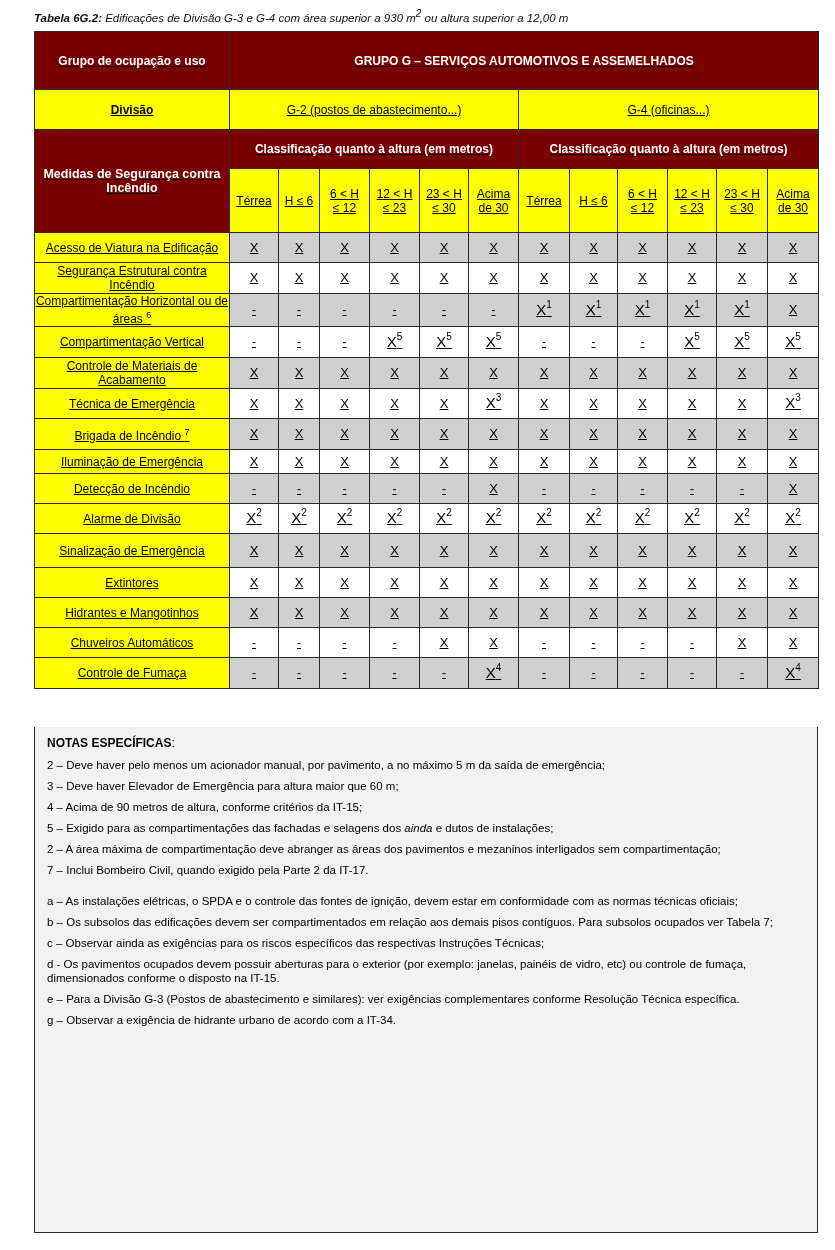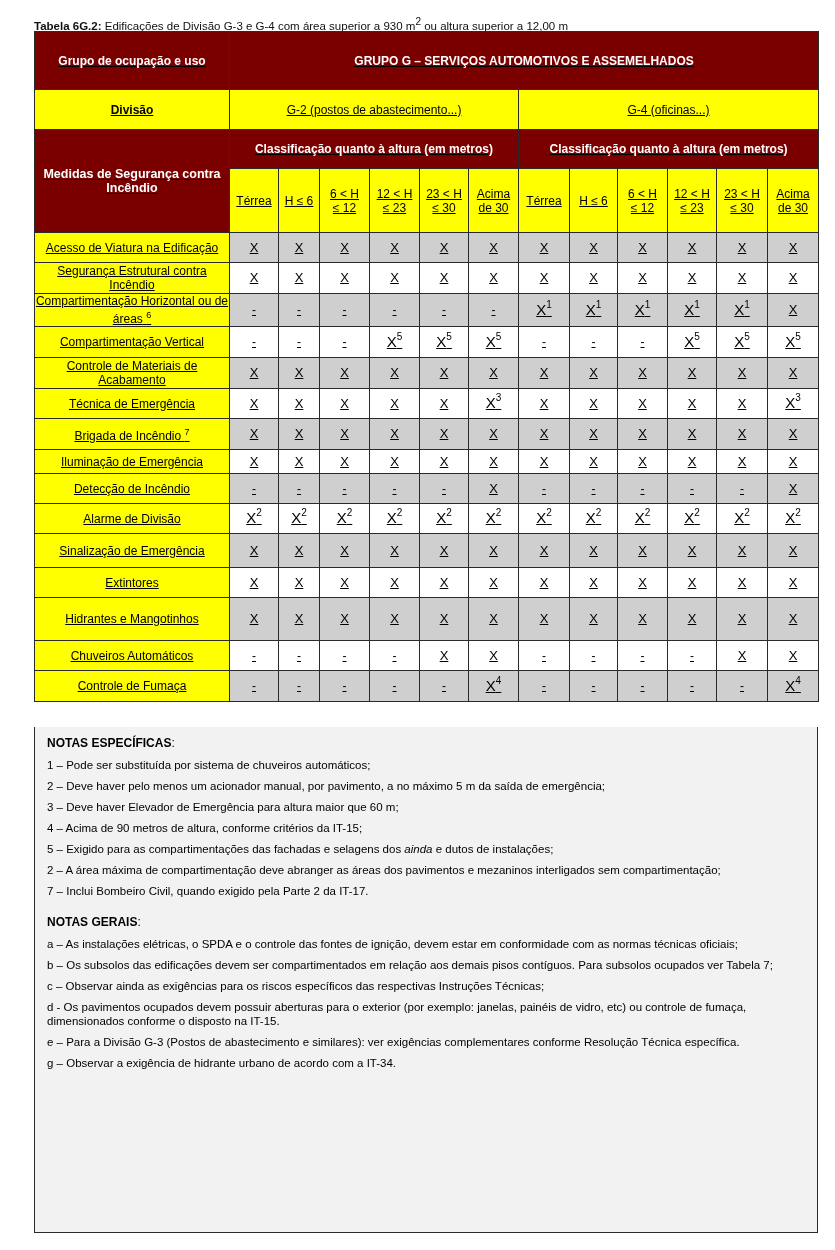--- a/index.html
+++ b/index.html
@@ -1,17 +1,17 @@
 <!DOCTYPE html>
 <html><head>
 <meta charset="utf-8">
 <style>
   html, body { margin: 0; padding: 0; background: #ffffff; }
   body { width: 835px; height: 1250px; position: relative; font-family: "Liberation Sans", sans-serif; color: #000; overflow: hidden; }
-  .caption { position: absolute; left: 34px; top: 16px; font-size: 11.5px; color: #111; white-space: nowrap; }
+  .caption { position: absolute; left: 34px; top: 8px; font-size: 11.5px; font-style: italic; color: #111; white-space: nowrap; }
   .caption b { font-weight: bold; }
   .caption sup { font-size: 10px; }
   table.main { position: absolute; left: 34px; top: 31px; border-collapse: collapse; table-layout: fixed; width: 784px; text-decoration: underline; }
   table.main td { border: 1px solid #2a2a2a; text-align: center; vertical-align: middle; padding: 0; font-size: 12px; line-height: 14px; }
   .hdr-dark { background: #7a0000; color: #ffffff; font-weight: bold; font-size: 12px; }
   .hdr-yellow { background: #ffff00; }
   .div-label { background: #ffff00; font-weight: bold; }
   .sub { background: #ffff00; font-size: 12px; line-height: 14px; }
   .row-label { background: #ffff00; font-size: 12px; line-height: 14px; padding: 0 2px; }
   .cell { font-size: 13px; }
@@ -251,21 +251,21 @@
         <td class="cell white"><span style="font-size: 13px;">X</span></td>
         <td class="cell white"><span style="font-size: 13px;">X</span></td>
         <td class="cell white"><span style="font-size: 13px;">X</span></td>
         <td class="cell white"><span style="font-size: 13px;">X</span></td>
         <td class="cell white"><span style="font-size: 13px;">X</span></td>
         <td class="cell white"><span style="font-size: 13px;">X</span></td>
         <td class="cell white"><span style="font-size: 13px;">X</span></td>
         <td class="cell white"><span style="font-size: 13px;">X</span></td>
         <td class="cell white"><span style="font-size: 13px;">X</span></td>
       </tr>
-      <tr style="height: 43px;">
+      <tr style="height: 30px;">
         <td class="row-label"><span>Hidrantes e Mangotinhos</span></td>
         <td class="cell shade"><span style="font-size: 13px;">X</span></td>
         <td class="cell shade"><span style="font-size: 13px;">X</span></td>
         <td class="cell shade"><span style="font-size: 13px;">X</span></td>
         <td class="cell shade"><span style="font-size: 13px;">X</span></td>
         <td class="cell shade"><span style="font-size: 13px;">X</span></td>
         <td class="cell shade"><span style="font-size: 13px;">X</span></td>
         <td class="cell shade"><span style="font-size: 13px;">X</span></td>
         <td class="cell shade"><span style="font-size: 13px;">X</span></td>
         <td class="cell shade"><span style="font-size: 13px;">X</span></td>
@@ -303,30 +303,28 @@
         <td class="cell shade"><span>-</span></td>
         <td class="cell shade"><span style="font-size: 15px;">X</span><sup>4</sup></td>
       </tr>
     </tbody>
 </table>
 
 <div class="notes">
   <div class="notes-inner">
     <h4><b>NOTAS ESPECÍFICAS</b><span>:</span></h4>
     <div id="specific-notes">
-        <p>1 – Pode ser substituída por sistema de chuveiros automáticos;</p>
         <p>2 – Deve haver pelo menos um acionador manual, por pavimento, a no máximo 5 m da saída de emergência;</p>
         <p>3 – Deve haver Elevador de Emergência para altura maior que 60 m;</p>
         <p>4 – Acima de 90 metros de altura, conforme critérios da IT-15;</p>
         <p>5 – Exigido para as compartimentações das fachadas e selagens dos <i>ainda</i> e dutos de instalações;</p>
         <p>2 – A área máxima de compartimentação deve abranger as áreas dos pavimentos e mezaninos interligados sem compartimentação;</p>
         <p>7 – Inclui Bombeiro Civil, quando exigido pela Parte 2 da IT-17.</p>
       </div>
     <div class="gap"></div>
-    <h4><b>NOTAS GERAIS</b><span>:</span></h4>
     <div id="general-notes">
         <p class="just">a – As instalações elétricas, o SPDA e o controle das fontes de ignição, devem estar em conformidade com as normas técnicas oficiais;</p>
         <p>b – Os subsolos das edificações devem ser compartimentados em relação aos demais pisos contíguos. Para subsolos ocupados ver Tabela 7;</p>
         <p class="just">c – Observar ainda as exigências para os riscos específicos das respectivas Instruções Técnicas;</p>
         <p>d - Os pavimentos ocupados devem possuir aberturas para o exterior (por exemplo: janelas, painéis de vidro, etc) ou controle de fumaça, dimensionados conforme o disposto na IT-15.</p>
         <p>e – Para a Divisão G-3 (Postos de abastecimento e similares): ver exigências complementares conforme Resolução Técnica específica.</p>
         <p>g – Observar a exigência de hidrante urbano de acordo com a IT-34.</p>
       </div>
   </div>
 </div>

